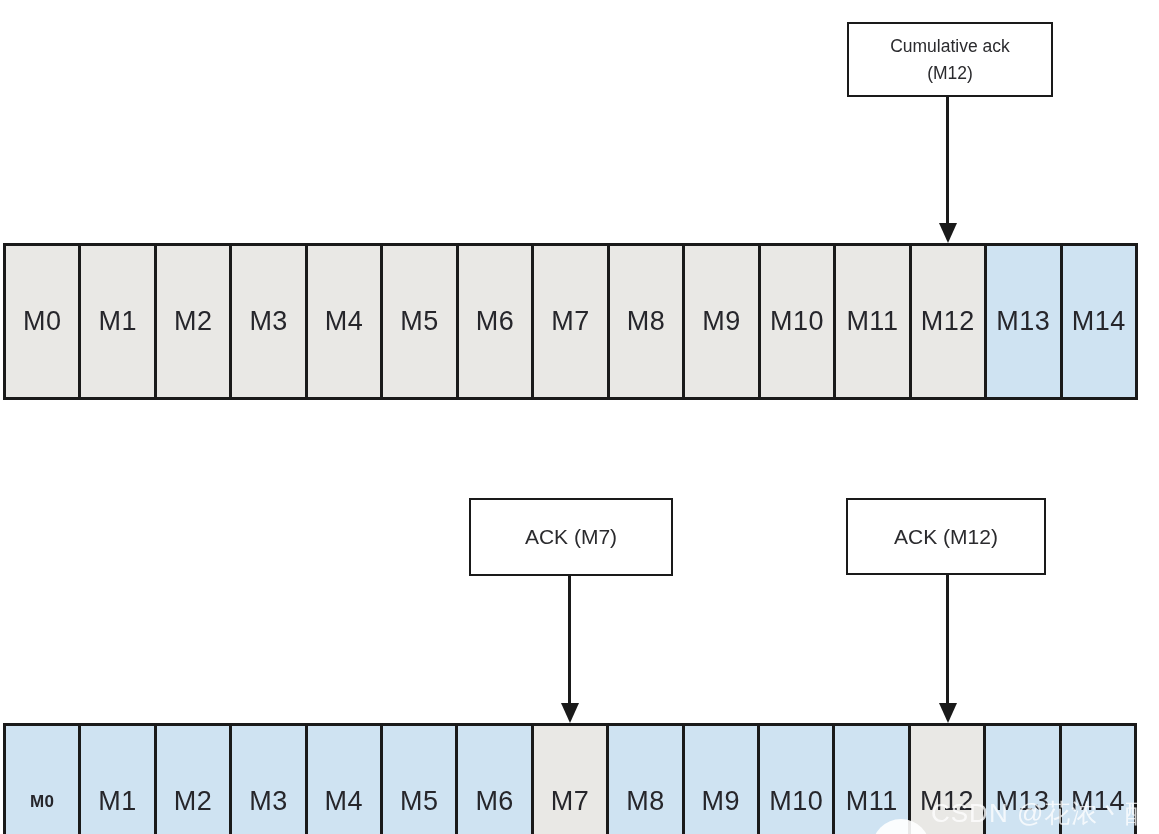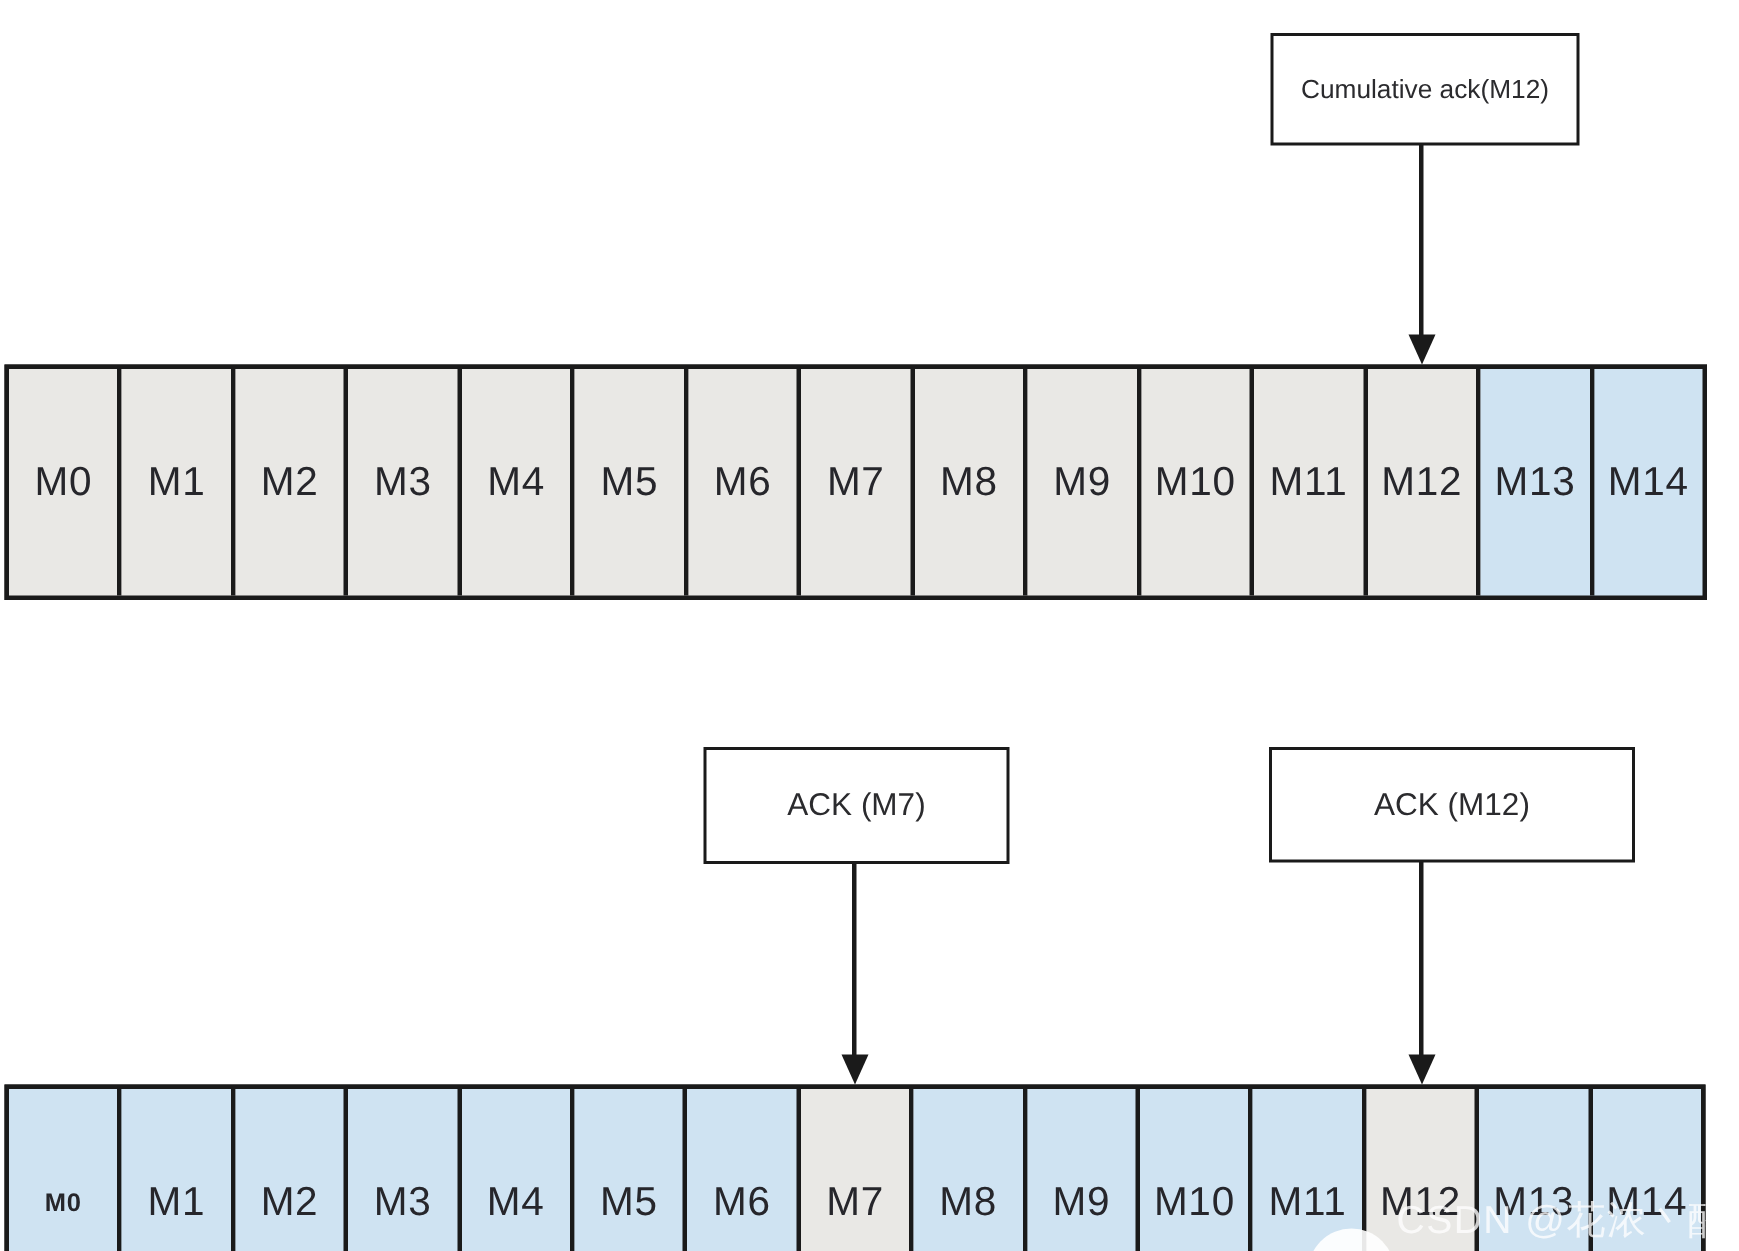--- a/index.html
+++ b/index.html
@@ -9,28 +9,28 @@
     overflow: hidden;
     font-family: "Liberation Sans", "DejaVu Sans", sans-serif;
   }
   .canvas { position: absolute; top: 0; left: 0; width: 1159px; height: 834px; background: #fff; }
 
   
   .annotation-box {
     position: absolute;
     background: #ffffff;
     border: 2.5px solid var(--border, #1a1a1a);
-    display: flex; flex-direction: row;
+    display: flex; flex-direction: column;
     align-items: center; justify-content: center;
     text-align: center;
     color: #2b2b2e;
   }
   #cumulative-box { left: 847px; top: 22px;  width: 206px; height: 75px; font-size: 17.5px; line-height: 1.5; }
   #ack-m7-box     { left: 469px; top: 498px; width: 204px; height: 78px; font-size: 21px; }
-  #ack-m12-box    { left: 846px; top: 498px; width: 244px; height: 77px; font-size: 21px; }
+  #ack-m12-box    { left: 846px; top: 498px; width: 200px; height: 77px; font-size: 21px; }
 
   
   .arrow-stem { position: absolute; width: 3px; background: var(--border, #1a1a1a); }
   .arrow-head {
     position: absolute; width: 0; height: 0;
     border-left: 9px solid transparent;
     border-right: 9px solid transparent;
     border-top: 20px solid var(--border, #1a1a1a);
   }
   #arrow1-stem { left: 946px; top: 96px;  height: 128px; }

